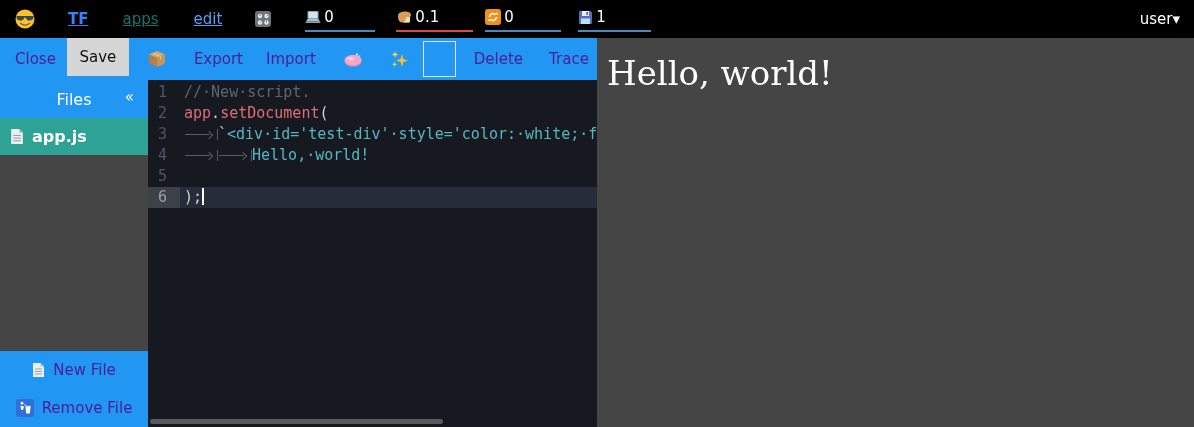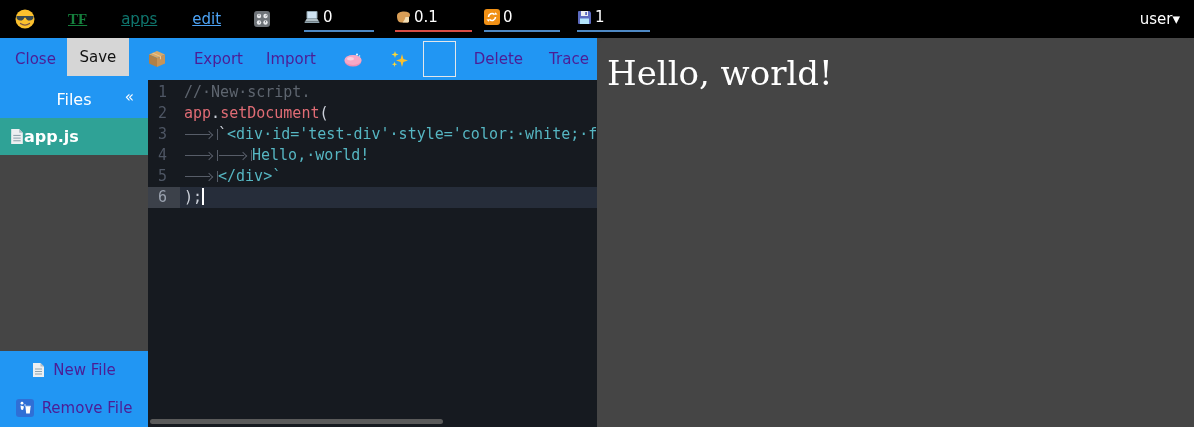--- a/index.html
+++ b/index.html
@@ -8,21 +8,21 @@
     width:1194px; height:427px; position:relative; overflow:hidden;
     background:#454545; font-family:"DejaVu Sans", sans-serif;
   }
 
   
   .topbar {
     position:absolute; left:0; top:0; width:1194px; height:38px;
     background:#000; display:flex; align-items:center; color:#fff; font-size:15px;
   }
   .tb-link { text-decoration:underline; cursor:pointer; }
-  .brand { color:#15803d; font-weight:bold;font-family:Liberation Serif, serif; }
+  .brand { color:#3b82f6; font-weight:bold; }
   .nav-apps { color:#0f766e; }
   .nav-edit { color:#4da3f5; }
   .meter {
     display:inline-flex; align-items:center; gap:3px; height:26px;
     border-bottom:2px solid #4d87c2; padding:0 2px 2px 0;
   }
   .meter.red { border-bottom-color:#d84c45; }
   .meter .val { color:#fff; font-size:15px; }
   .user-menu { margin-left:auto; margin-right:14px; color:#fff; cursor:pointer; }
   .icon { display:inline-flex; align-items:center; justify-content:center; }
@@ -44,21 +44,21 @@
     position:absolute; left:0; top:80px; width:148px; height:347px;
     display:flex; flex-direction:column; background:#454545;
   }
   .files-header {
     height:38px; background:#2196f3; color:#fff; font-size:16px;
     display:flex; align-items:center; justify-content:center; position:relative; flex:0 0 auto;
   }
   .collapse-btn { position:absolute; right:14px; top:8px; cursor:pointer; font-size:15px; color:#fff; }
   .file-item {
     height:37px; background:#2fa296; color:#fff; display:flex; align-items:center;
-    padding-left:10px; font-weight:bold; font-size:16px; cursor:pointer; flex:0 0 auto;
+    gap:8px; padding-left:10px; font-weight:bold; font-size:16px; cursor:pointer; flex:0 0 auto;
   }
   .side-fill { flex:1 1 auto; }
   .side-action {
     height:38px; background:#2196f3; color:#4c1d95; font-size:15px;
     display:flex; align-items:center; justify-content:center; gap:8px; cursor:pointer; flex:0 0 auto;
   }
 
   
   .editor {
     position:absolute; left:148px; top:80px; width:449px; height:347px;
@@ -280,21 +280,20 @@
   <div class="code-line">
     <span class="gutter">3</span>
     <span class="code-text"><span class="tok-tab"></span><span class="tok-plain">`</span><span class="tok-string">&lt;div·id='test-div'·style='color:·white;·f</span></span>
   </div>
   <div class="code-line">
     <span class="gutter">4</span>
     <span class="code-text"><span class="tok-tab"></span><span class="tok-tab"></span><span class="tok-string">Hello,·world!</span></span>
   </div>
   <div class="code-line">
     <span class="gutter">5</span>
-    <span class="code-text"><span class="tok-tab"></span><span class="tok-string">&lt;/div&gt;`</span></span>
   </div>
   <div class="code-line active">
     <span class="gutter">6</span>
     <span class="code-text"><span class="tok-plain">);</span><span class="cursor"></span></span>
   </div>
   <div class="hscrollbar"></div>
 </div>
 
 <div class="preview">
   <h1>Hello, world!</h1>

